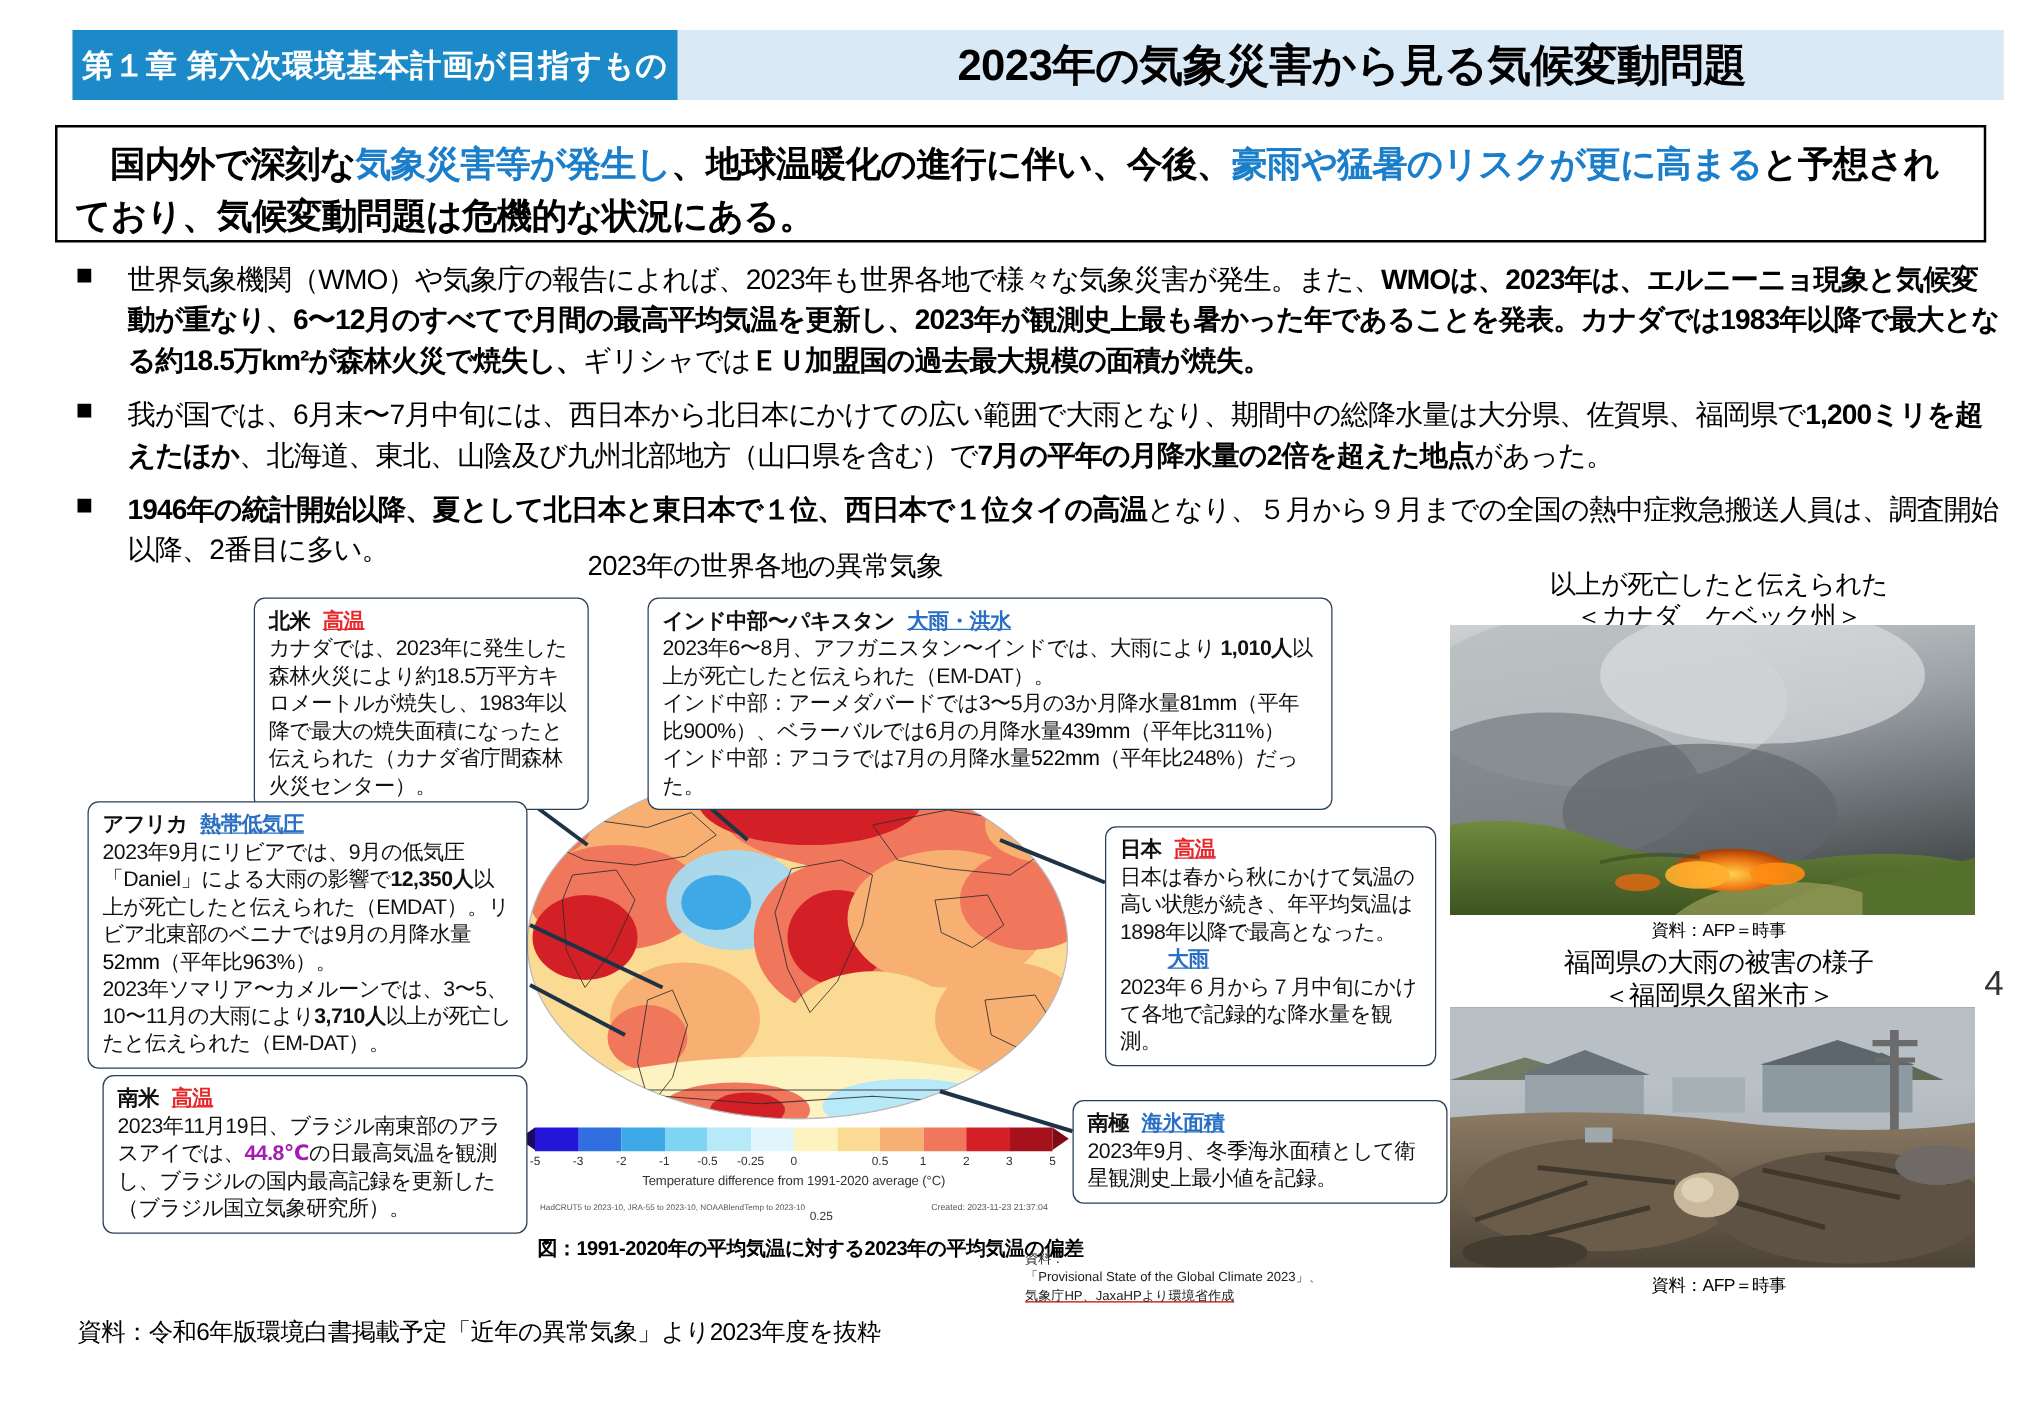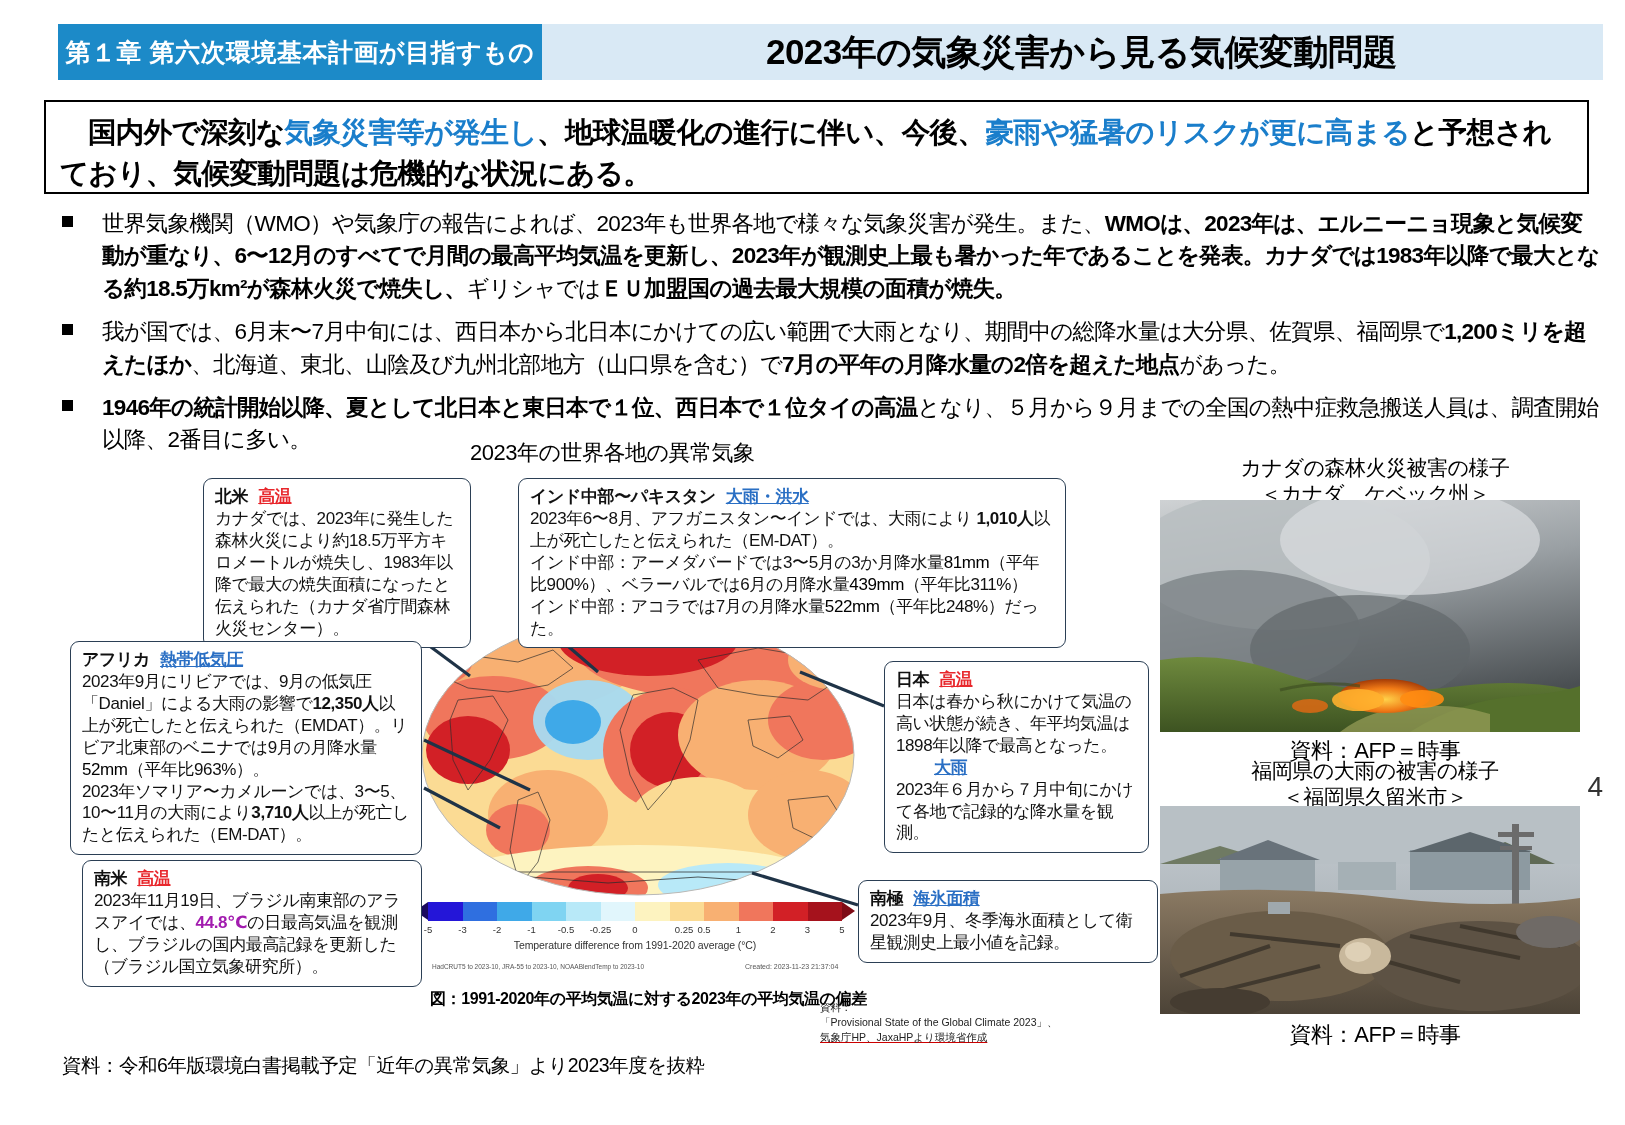--- a/index.html
+++ b/index.html
@@ -131,21 +131,21 @@
     position: absolute; text-align:center; font-size: 21px;
     color:#000; line-height: 1.25; letter-spacing:-0.5px; width: 430px;
   }
   #photo1-head { left: 1160px; top: 455px; }
   #photo2-head { left: 1160px; top: 758px; }
   .photo-frame { position: absolute; overflow: hidden; background:#555; }
   #photo1 { left: 1160px; top: 500px; width: 420px; height: 232px; }
   #photo2 { left: 1160px; top: 806px; width: 420px; height: 208px; }
   .photo-credit {
     position:absolute; text-align:center; width: 430px;
-    font-size: 22px; color:#000; letter-spacing:-0.4px;
+    font-size: 14px; color:#000; letter-spacing:-0.4px;
   }
   #photo1-credit { left: 1160px; top: 736px; }
   #photo2-credit { left: 1160px; top: 1020px; }
 
   
   .footer-note {
     position:absolute; left:62px; top:1052px;
     font-size: 19.5px; color:#000; letter-spacing:-0.5px;
   }
   .page-no {
@@ -250,21 +250,21 @@
       <div class="cbar-cap-r"></div>
     </div>
     <div class="cbar-ticks" id="cbar-ticks">
         <span style="left: 13px;">-5</span>
         <span style="left: 47.5px;">-3</span>
         <span style="left: 82px;">-2</span>
         <span style="left: 116.5px;">-1</span>
         <span style="left: 151px;">-0.5</span>
         <span style="left: 185.5px;">-0.25</span>
         <span style="left: 220px;">0</span>
-        <span style="left: 269px;">0.25</span>
+        <span style="left: 242px; margin-top: 44px;">0.25</span>
         <span style="left: 289px;">0.5</span>
         <span style="left: 323.5px;">1</span>
         <span style="left: 358px;">2</span>
         <span style="left: 392.5px;">3</span>
         <span style="left: 427px;">5</span>
       </div>
     <div class="cbar-label">Temperature difference from 1991-2020 average (°C)</div>
   </div>
   <div class="cbar-credit-l">HadCRUT5 to 2023-10, JRA-55 to 2023-10, NOAABlendTemp to 2023-10</div>
   <div class="cbar-credit-r">Created: 2023-11-23 21:37:04</div>
@@ -336,21 +336,21 @@
   </div>
 
   <div class="callout" id="callout-antarctica">
     <div>
       <span class="hd">南極</span><span class="tag-blue">海氷面積</span>
     </div>
     <div>2023年9月、冬季海氷面積として衛星観測史上最小値を記録。</div>
   </div>
 
   <div class="photo-head" id="photo1-head">
-    <div>カナダの森林火災被害の様子</div>
+    <div>以上が死亡したと伝えられた</div>
     <div>＜カナダ　ケベック州＞</div>
   </div>
   <div class="photo-frame" id="photo1">
     <svg viewBox="0 0 420 232" width="420" height="232">
       <defs>
         <linearGradient id="smokeG" x1="0" y1="0" x2="0.3" y2="1">
           <stop offset="0%" stop-color="#cfd2d4"></stop>
             <stop offset="45%" stop-color="#9aa0a4"></stop>
           <stop offset="100%" stop-color="#4a4f52"></stop>
         </linearGradient>

